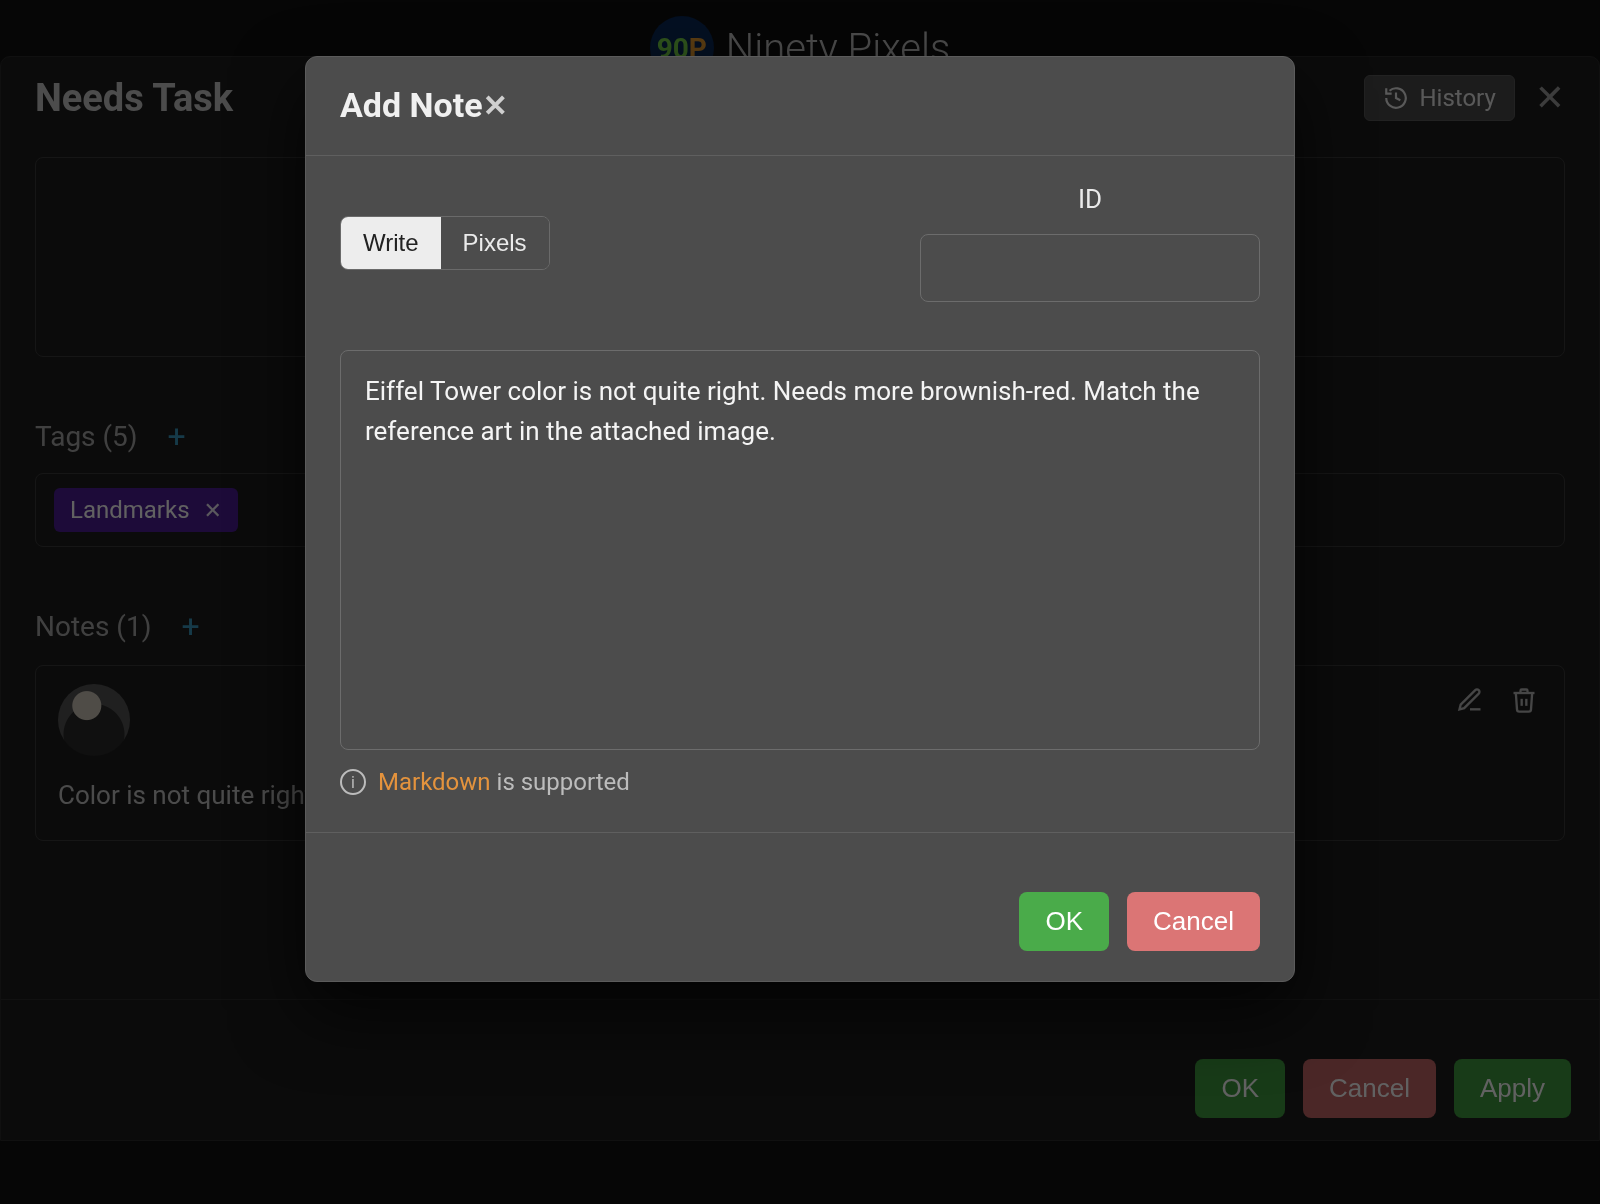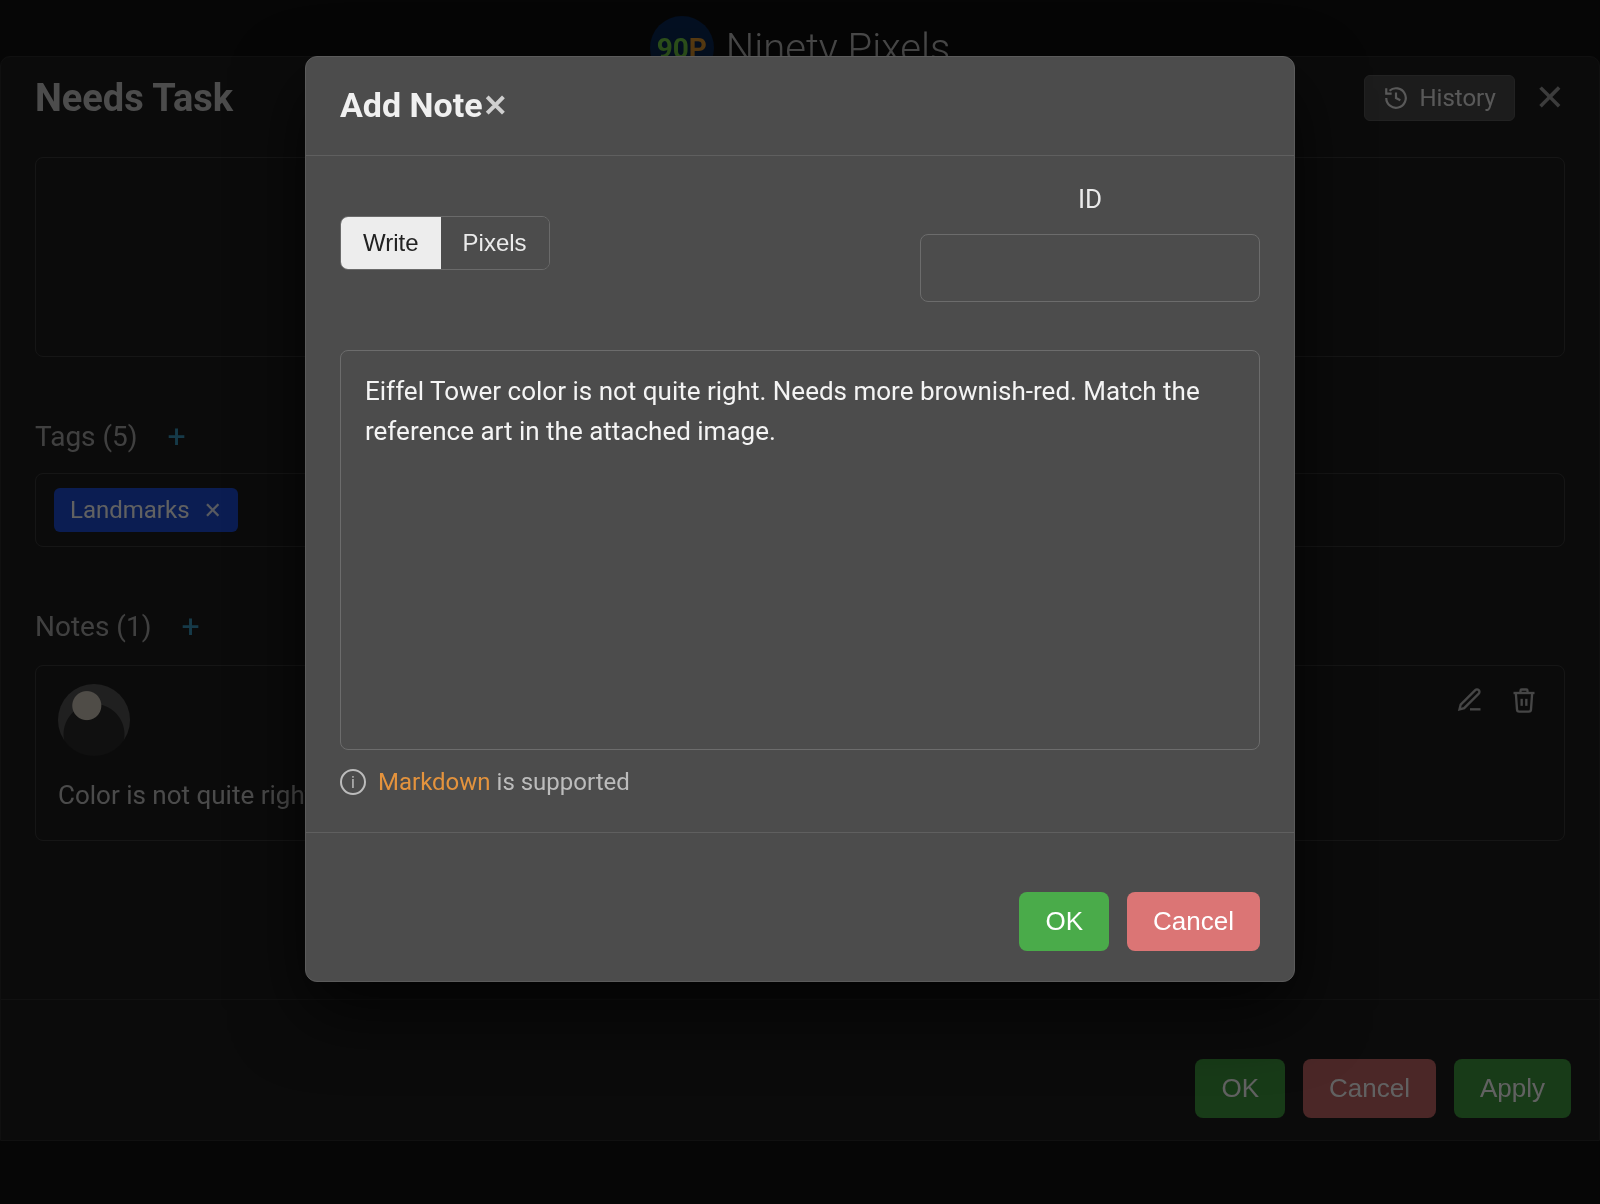--- a/index.html
+++ b/index.html
@@ -107,21 +107,21 @@
   .tags-box {
     margin-top: 18px;
     border: 1px solid #3a3a3a;
     border-radius: 8px;
     padding: 14px 18px;
   }
   .tag-chip {
     display: inline-flex;
     align-items: center;
     gap: 14px;
-    background: #1d4ed8;
+    background: #4c1d95;
     color: #fff;
     border-radius: 6px;
     padding: 8px 16px;
     font-size: 24px;
   }
   .tag-remove { color: #fff; opacity: 0.9; font-size: 22px; cursor:pointer;}
 
   .notes-card {
     margin-top: 20px;
     border: 1px solid #3a3a3a;

